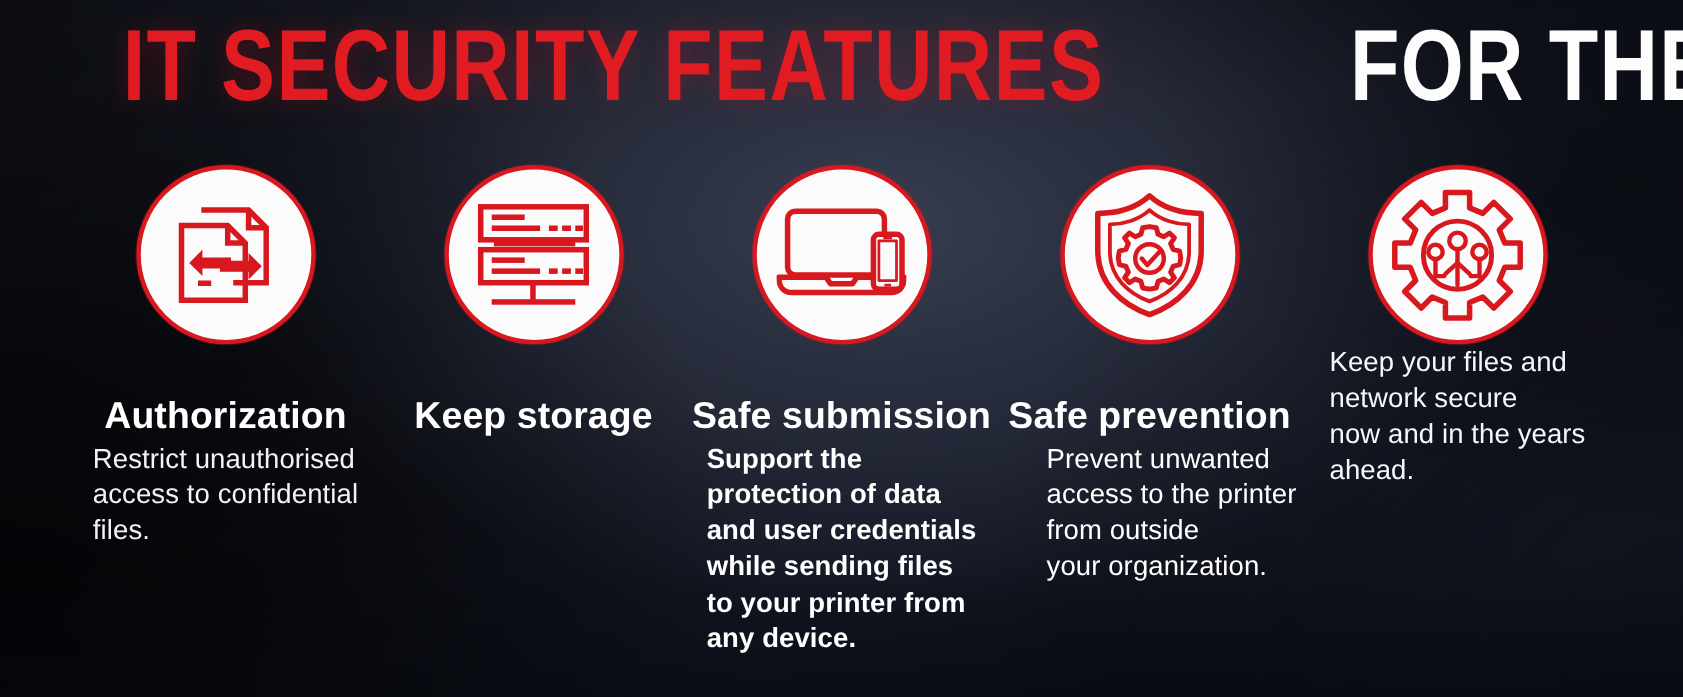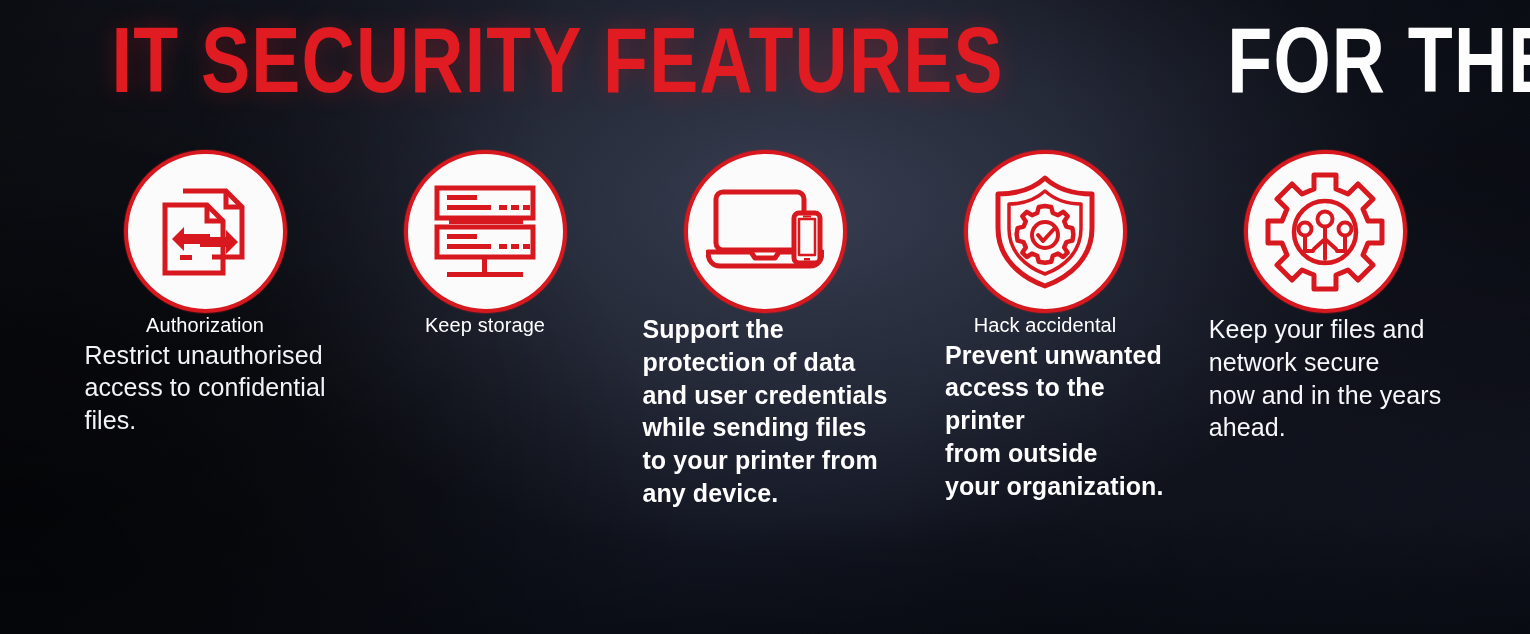--- a/index.html
+++ b/index.html
@@ -93,37 +93,38 @@
     border: 4px solid #d8181f;
     box-sizing: border-box;
     display: flex;
     align-items: center;
     justify-content: center;
     box-shadow: 0 0 0 1px rgba(216,24,31,0.25);
   }
   .icon-circle svg { display: block; }
 
   .feature-head {
-    font-size: 20px;
-    font-weight: 400;
+    margin-top: 44px;
+    font-size: 34px;
+    font-weight: 700;
     color: #ffffff;
     line-height: 1.28;
     text-align: center;
     letter-spacing: 0.1px;
   }
   .feature-body {
     font-size: 25px;
     font-weight: 400;
     color: #f2f3f6;
     line-height: 1.31;
     letter-spacing: 0.1px;
     white-space: pre-line;
   }
   .col-mid .feature-body { font-weight: 700; color: #ffffff; }
-  .col-4 .feature-body  { font-weight: 700; color: #ffffff; margin-left: 40px; }
+  .col-4 .feature-body  { font-weight: 400; color: #ffffff; margin-left: 40px; }
   .col-5 .feature-body  { font-weight: 400; color: #f6f7fa; }
   .col-5 .feature-head  { white-space: pre-line; }
 </style>
 </head>
 <body>
 
 <div id="stage">
 
   <div class="title-bar">
     <span class="title-word title-red">IT SECURITY FEATURES</span><span class="title-word title-white">FOR THE YEARS AHEAD</span>
@@ -188,20 +189,21 @@
           <rect x="10" y="6" width="88" height="58" rx="7"></rect>
 
           <path d="M2 66 H45 L49 72 H69 L73 66 H116 C116 74 112 80 104 80 H14 C6 80 2 74 2 66 Z"></path>
 
           <rect x="88" y="27" width="26" height="50" rx="5" fill="#fbfbfb"></rect>
           <rect x="93" y="33" width="16" height="36" stroke-width="2.5"></rect>
           <rect x="97" y="29.5" width="8" height="2" fill="#D8181F" stroke="none"></rect>
           <rect x="98" y="72" width="6" height="2.5" fill="#D8181F" stroke="none"></rect>
         </svg>
       </div>
+      <div class="feature-head">Safe submission</div>
       <div class="feature-body">Support the
 protection of  data
 and user credentials
 while sending files
 to your printer from
 any device.</div>
     </div>
 
     <div class="col col-4">
       <div class="icon-circle">
@@ -211,21 +213,21 @@
 
           <path d="M55 18 C45 27 31 31 19 31 V56 C19 79 36 94 55 101 C74 94 91 79 91 56 V31 C79 31 65 27 55 18 Z" stroke-width="3.5"></path>
 
           <path d="M55 33 l6.2 1.0 1.6 6.0 5.2 2.2 5.2-3.4 4.4 4.4 -3.4 5.2 2.2 5.2 6.0 1.6 1.0 6.2 -1.0 6.2 -6.0 1.6 -2.2 5.2 3.4 5.2 -4.4 4.4 -5.2-3.4 -5.2 2.2 -1.6 6.0 -6.2 1.0 -6.2-1.0 -1.6-6.0 -5.2-2.2 -5.2 3.4 -4.4-4.4 3.4-5.2 -2.2-5.2 -6.0-1.6 -1.0-6.2 1.0-6.2 6.0-1.6 2.2-5.2 -3.4-5.2 4.4-4.4 5.2 3.4 5.2-2.2 1.6-6.0 Z" stroke-width="4.5" stroke-linejoin="round"></path>
 
           <circle cx="55" cy="62" r="13" stroke-width="4"></circle>
 
           <path d="M48 62 l5 6 11-12" stroke-width="4" stroke-linecap="round" stroke-linejoin="round"></path>
         </svg>
       </div>
-      <div class="feature-head">Hack accidental</div>
+      <div class="feature-head">Safe prevention</div>
       <div class="feature-body">Prevent unwanted
 access to the printer
 from outside
 your organization.</div>
     </div>
 
     <div class="col col-5">
       <div class="icon-circle">
         <svg width="122" height="122" viewBox="0 0 122 122" fill="none" stroke="#D8181F" stroke-width="5" stroke-linejoin="round">
 

